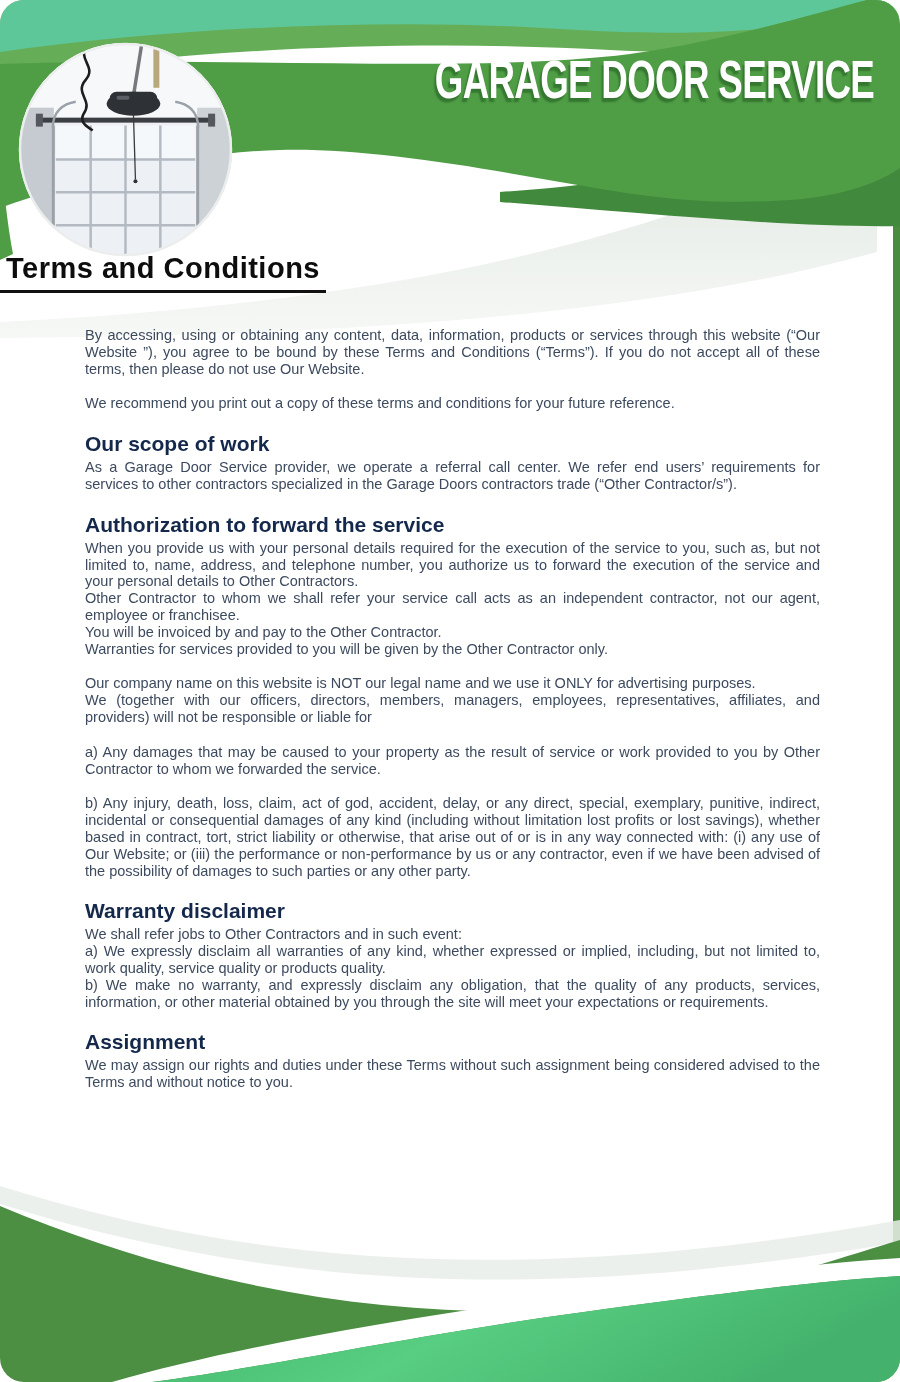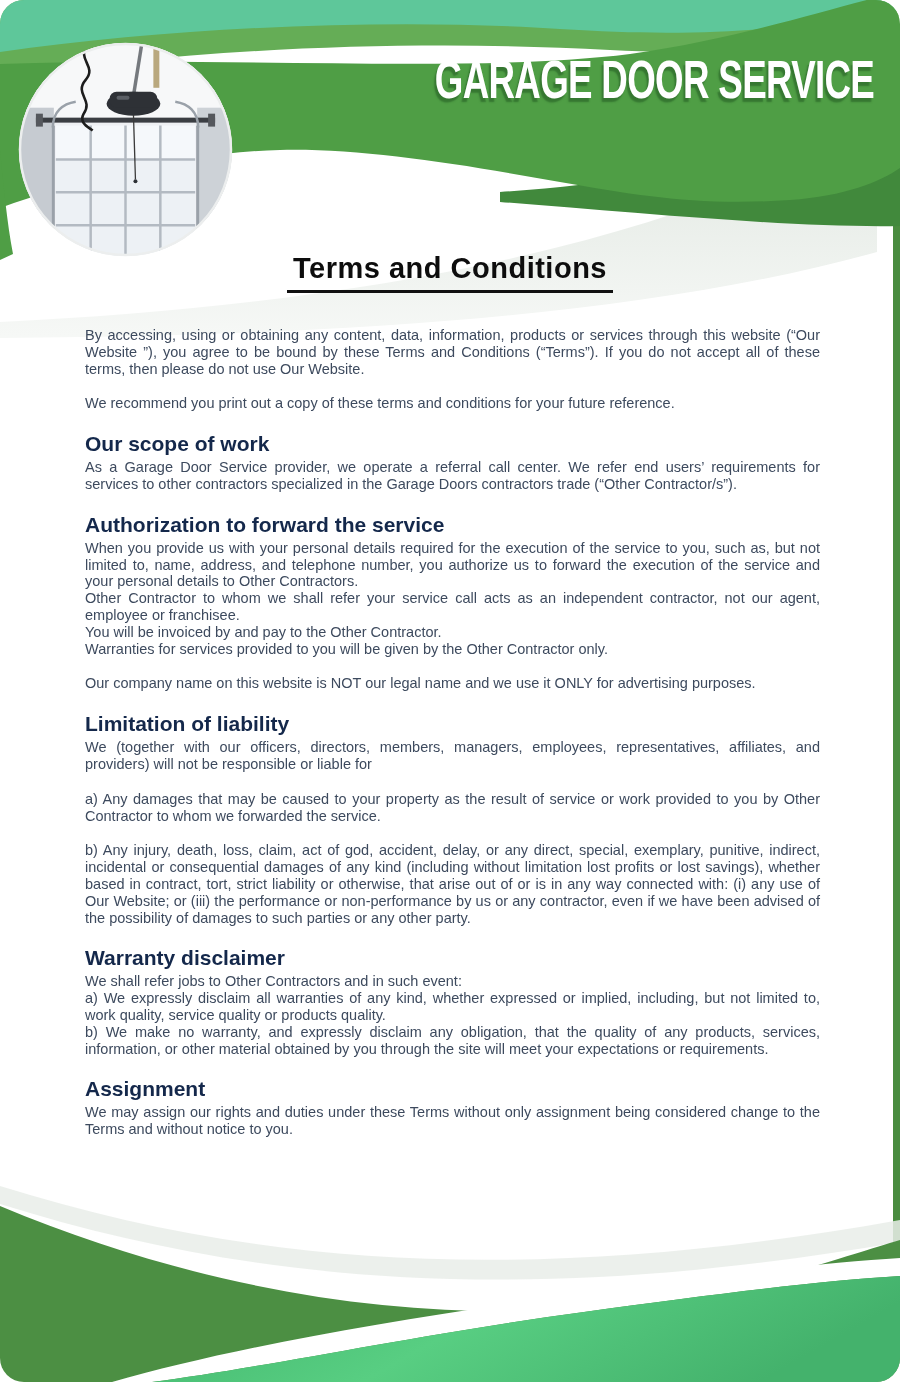--- a/index.html
+++ b/index.html
@@ -24,21 +24,21 @@
   }
   .brand-title{
     position:absolute;top:52px;right:26px;z-index:3;
     color:#ffffff;font-weight:bold;font-size:54px;line-height:1;
     letter-spacing:-1px;white-space:nowrap;
     transform:scaleX(0.68);transform-origin:right center;
     text-shadow:-3px 4px 2px rgba(33,88,33,0.55);
   }
   .doc-heading{
     position:absolute;top:252px;left:0;width:900px;z-index:3;
-    text-align:center;
+    text-align:left;
   }
   .doc-heading span{
     display:inline-block;
     font-size:29px;font-weight:bold;color:#0d0d0d;letter-spacing:0.5px;
     border-bottom:3px solid #111;padding:0 6px 5px;
   }
   .content{
     position:absolute;top:327px;left:85px;width:735px;z-index:2;
     color:#3d4a5e;font-size:14.5px;line-height:16.8px;
     text-align:justify;
@@ -147,36 +147,35 @@
     </div>
 
     <div class="sec">
       <p>Other Contractor to whom we shall refer your service call acts as an independent contractor, not our agent, employee or franchisee.
 You will be invoiced by and pay to the Other Contractor.
 Warranties for services provided to you will be given by the Other Contractor only.</p>
       <p>Our company name on this website is NOT our legal name and we use it ONLY for advertising purposes.</p>
     </div>
 
     <div class="sec">
-      <h3>Limitation of liability</h3>
       <p>We (together with our officers, directors, members, managers, employees, representatives, affiliates, and providers) will not be responsible or liable for</p>
       <p>a) Any damages that may be caused to your property as the result of service or work provided to you by Other Contractor to whom we forwarded the service.</p>
       <p>b) Any injury, death, loss, claim, act of god, accident, delay, or any direct, special, exemplary, punitive, indirect, incidental or consequential damages of any kind (including without limitation lost profits or lost savings), whether based in contract, tort, strict liability or otherwise, that arise out of or is in any way connected with: (i) any use of Our Website; or (iii) the performance or non-performance by us or any contractor, even if we have been advised of the possibility of damages to such parties or any other party.</p>
     </div>
 
     <div class="sec">
       <h3>Warranty disclaimer</h3>
       <p>We shall refer jobs to Other Contractors and in such event:
 a) We expressly disclaim all warranties of any kind, whether expressed or implied, including, but not limited to, work quality, service quality or products quality.
 b) We make no warranty, and expressly disclaim any obligation, that the quality of any products, services, information, or other material obtained by you through the site will meet your expectations or requirements.</p>
     </div>
 
     <div class="sec">
       <h3>Assignment</h3>
-      <p>We may assign our rights and duties under these Terms without only assignment being considered change to the Terms and without notice to you.</p>
+      <p>We may assign our rights and duties under these Terms without such assignment being considered advised to the Terms and without notice to you.</p>
     </div>
   </div>
 
   <svg class="ftr-svg" width="900" height="240" viewBox="0 0 900 240" aria-hidden="true">
     <defs>
       <linearGradient id="bgGrad" x1="0" y1="0" x2="1" y2="0.25">
         <stop offset="0" stop-color="#40b56c"></stop>
         <stop offset="0.5" stop-color="#58ce82"></stop>
         <stop offset="1" stop-color="#44b26c"></stop>
       </linearGradient>

